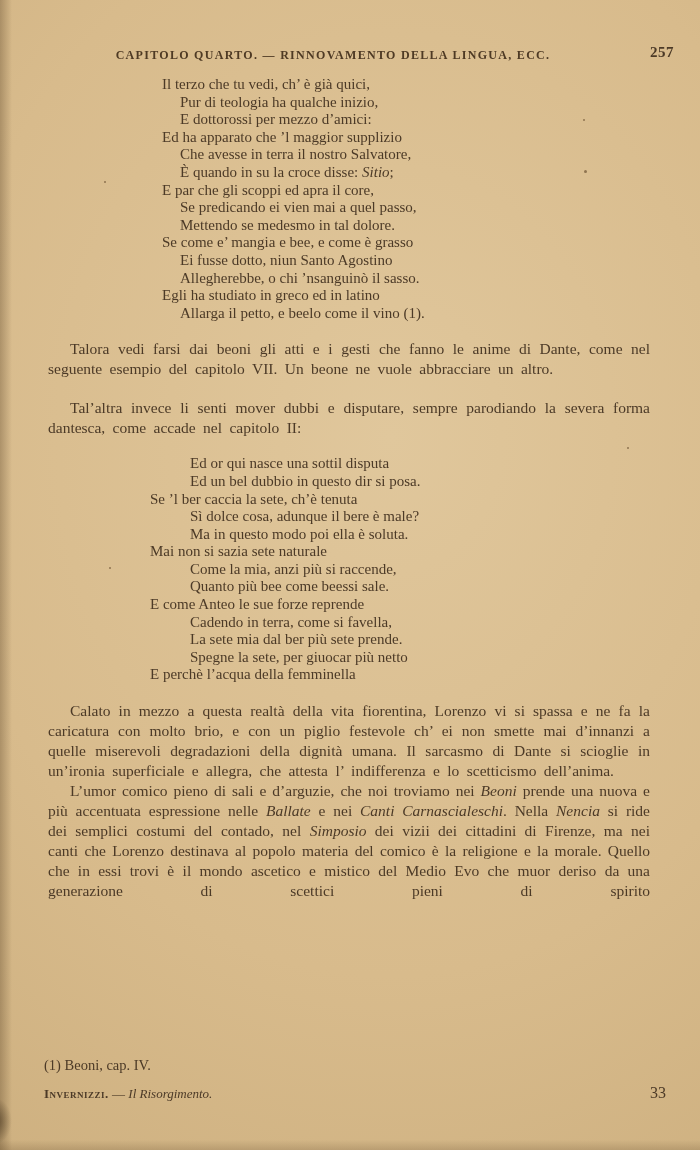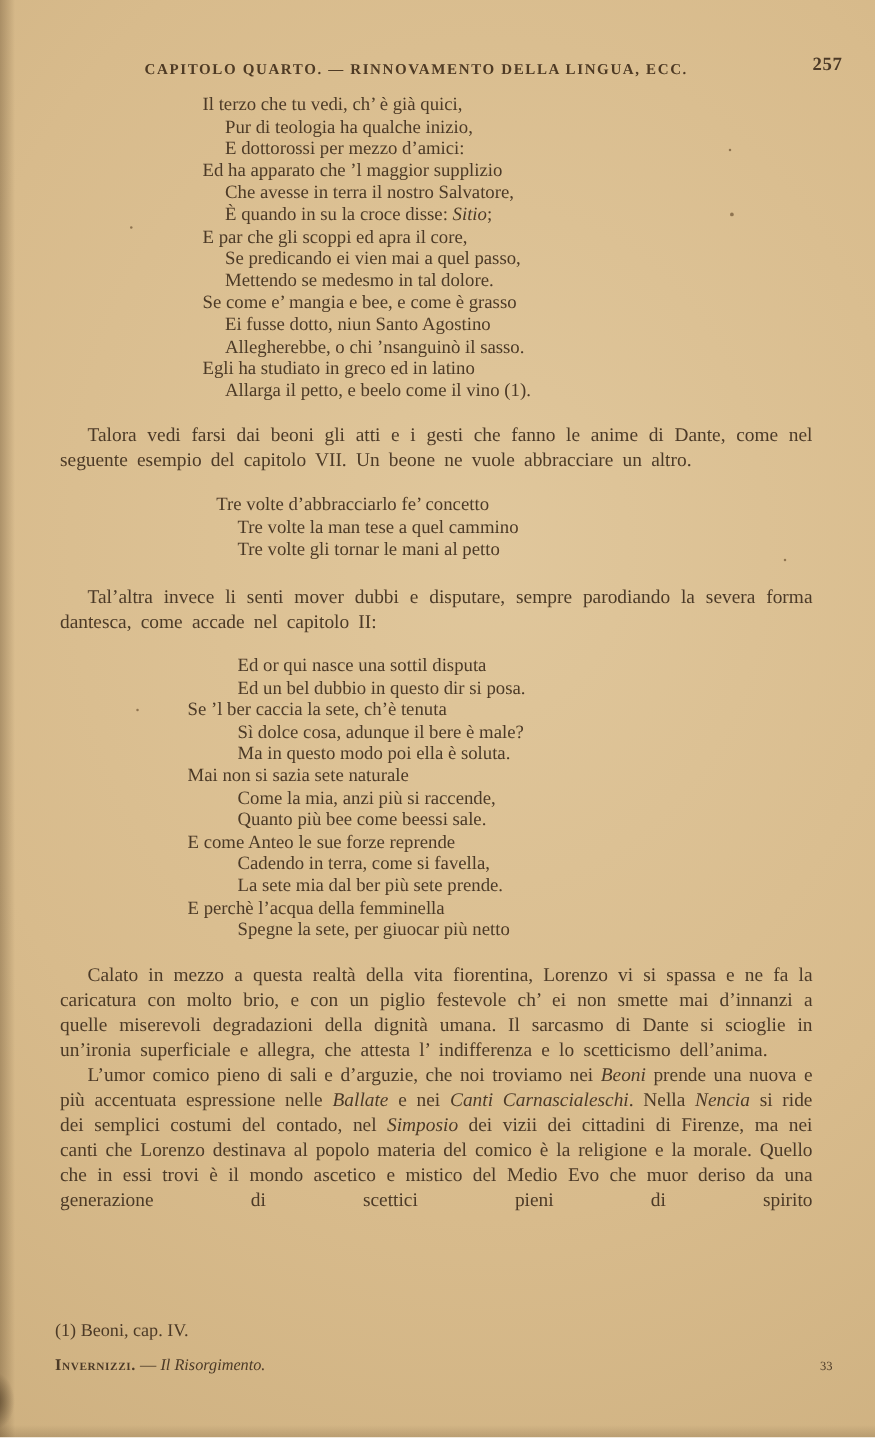--- a/index.html
+++ b/index.html
@@ -63,21 +63,21 @@
   .it{font-style:italic;}
   .footnote{
     position:absolute;top:1057px;left:44px;font-size:14.5px;
   }
   .footer-row{
     position:absolute;top:1084px;left:44px;right:44px;
     display:flex;justify-content:space-between;align-items:baseline;
   }
   .footer-left{font-size:13px;}
   .sc{font-variant:small-caps;letter-spacing:.5px;font-weight:bold;}
-  .footer-page{font-size:10px;font-weight:normal;}
+  .footer-page{font-size:16px;font-weight:normal;}
   .speck{
     position:absolute;border-radius:50%;
     background:rgba(80,55,28,.55);pointer-events:none;
   }
 </style>
 </head>
 <body>
 
 <div class="page">
   <div class="edge-left"></div>
@@ -98,40 +98,35 @@
         <div class="line ind0"><span>E par che gli scoppi ed apra il core,</span></div>
         <div class="line ind1"><span>Se predicando ei vien mai a quel passo,</span></div>
         <div class="line ind1"><span>Mettendo se medesmo in tal dolore.</span></div>
         <div class="line ind0"><span>Se come e’ mangia e bee, e come è grasso</span></div>
         <div class="line ind1"><span>Ei fusse dotto, niun Santo Agostino</span></div>
         <div class="line ind1"><span>Allegherebbe, o chi ’nsanguinò il sasso.</span></div>
         <div class="line ind0"><span>Egli ha studiato in greco ed in latino</span></div>
         <div class="line ind1"><span>Allarga il petto, e beelo come il vino (1).</span></div>
       </div>
     <div class="para p1"><span>Talora vedi farsi dai beoni gli atti e i gesti che fanno le anime di Dante, come nel seguente esempio del capitolo VII. Un beone ne vuole abbracciare un altro.</span></div>
-    <div class="verse v2">
-        <div class="line ind0"><span>Tre volte d’abbracciarlo fe’ concetto</span></div>
-        <div class="line ind1"><span>Tre volte la man tese a quel cammino</span></div>
-        <div class="line ind1"><span>Tre volte gli tornar le mani al petto</span></div>
-      </div>
     <div class="para p2"><span>Tal’altra invece li senti mover dubbi e disputare, sempre parodiando la severa forma dantesca, come accade nel capitolo II:</span></div>
     <div class="verse v3">
         <div class="line ind1"><span>Ed or qui nasce una sottil disputa</span></div>
         <div class="line ind1"><span>Ed un bel dubbio in questo dir si posa.</span></div>
         <div class="line ind0"><span>Se ’l ber caccia la sete, ch’è tenuta</span></div>
         <div class="line ind1"><span>Sì dolce cosa, adunque il bere è male?</span></div>
         <div class="line ind1"><span>Ma in questo modo poi ella è soluta.</span></div>
         <div class="line ind0"><span>Mai non si sazia sete naturale</span></div>
         <div class="line ind1"><span>Come la mia, anzi più si raccende,</span></div>
         <div class="line ind1"><span>Quanto più bee come beessi sale.</span></div>
         <div class="line ind0"><span>E come Anteo le sue forze reprende</span></div>
         <div class="line ind1"><span>Cadendo in terra, come si favella,</span></div>
         <div class="line ind1"><span>La sete mia dal ber più sete prende.</span></div>
+        <div class="line ind1"><span>Spegne la sete, per giuocar più netto</span></div>
         <div class="line ind0"><span>E perchè l’acqua della femminella</span></div>
-        <div class="line ind1"><span>Spegne la sete, per giuocar più netto</span></div>
       </div>
     <div class="para p3"><span>Calato in mezzo a questa realtà della vita fiorentina, Lorenzo vi si spassa e ne fa la caricatura con molto brio, e con un piglio festevole ch’ ei non smette mai d’innanzi a quelle miserevoli degradazioni della dignità umana. Il sarcasmo di Dante si scioglie in un’ironia superficiale e allegra, che attesta l’ indifferenza e lo scetticismo dell’anima.</span></div>
     <div class="para p4"><span>L’umor comico pieno di sali e d’arguzie, che noi troviamo nei </span><span class="it">Beoni</span><span> prende una nuova e più accentuata espressione nelle </span><span class="it">Ballate</span><span> e nei </span><span class="it">Canti Carnascialeschi</span><span>. Nella </span><span class="it">Nencia</span><span> si ride dei semplici costumi del contado, nel </span><span class="it">Simposio</span><span> dei vizii dei cittadini di Firenze, ma nei canti che Lorenzo destinava al popolo materia del comico è la religione e la morale. Quello che in essi trovi è il mondo ascetico e mistico del Medio Evo che muor deriso da una generazione di scettici pieni di spirito</span></div>
   </div>
 
   <div class="footnote">(1) Beoni, cap. IV.</div>
 
   <div class="footer-row">
     <span class="footer-left">
       <span class="sc">Invernizzi.</span>

